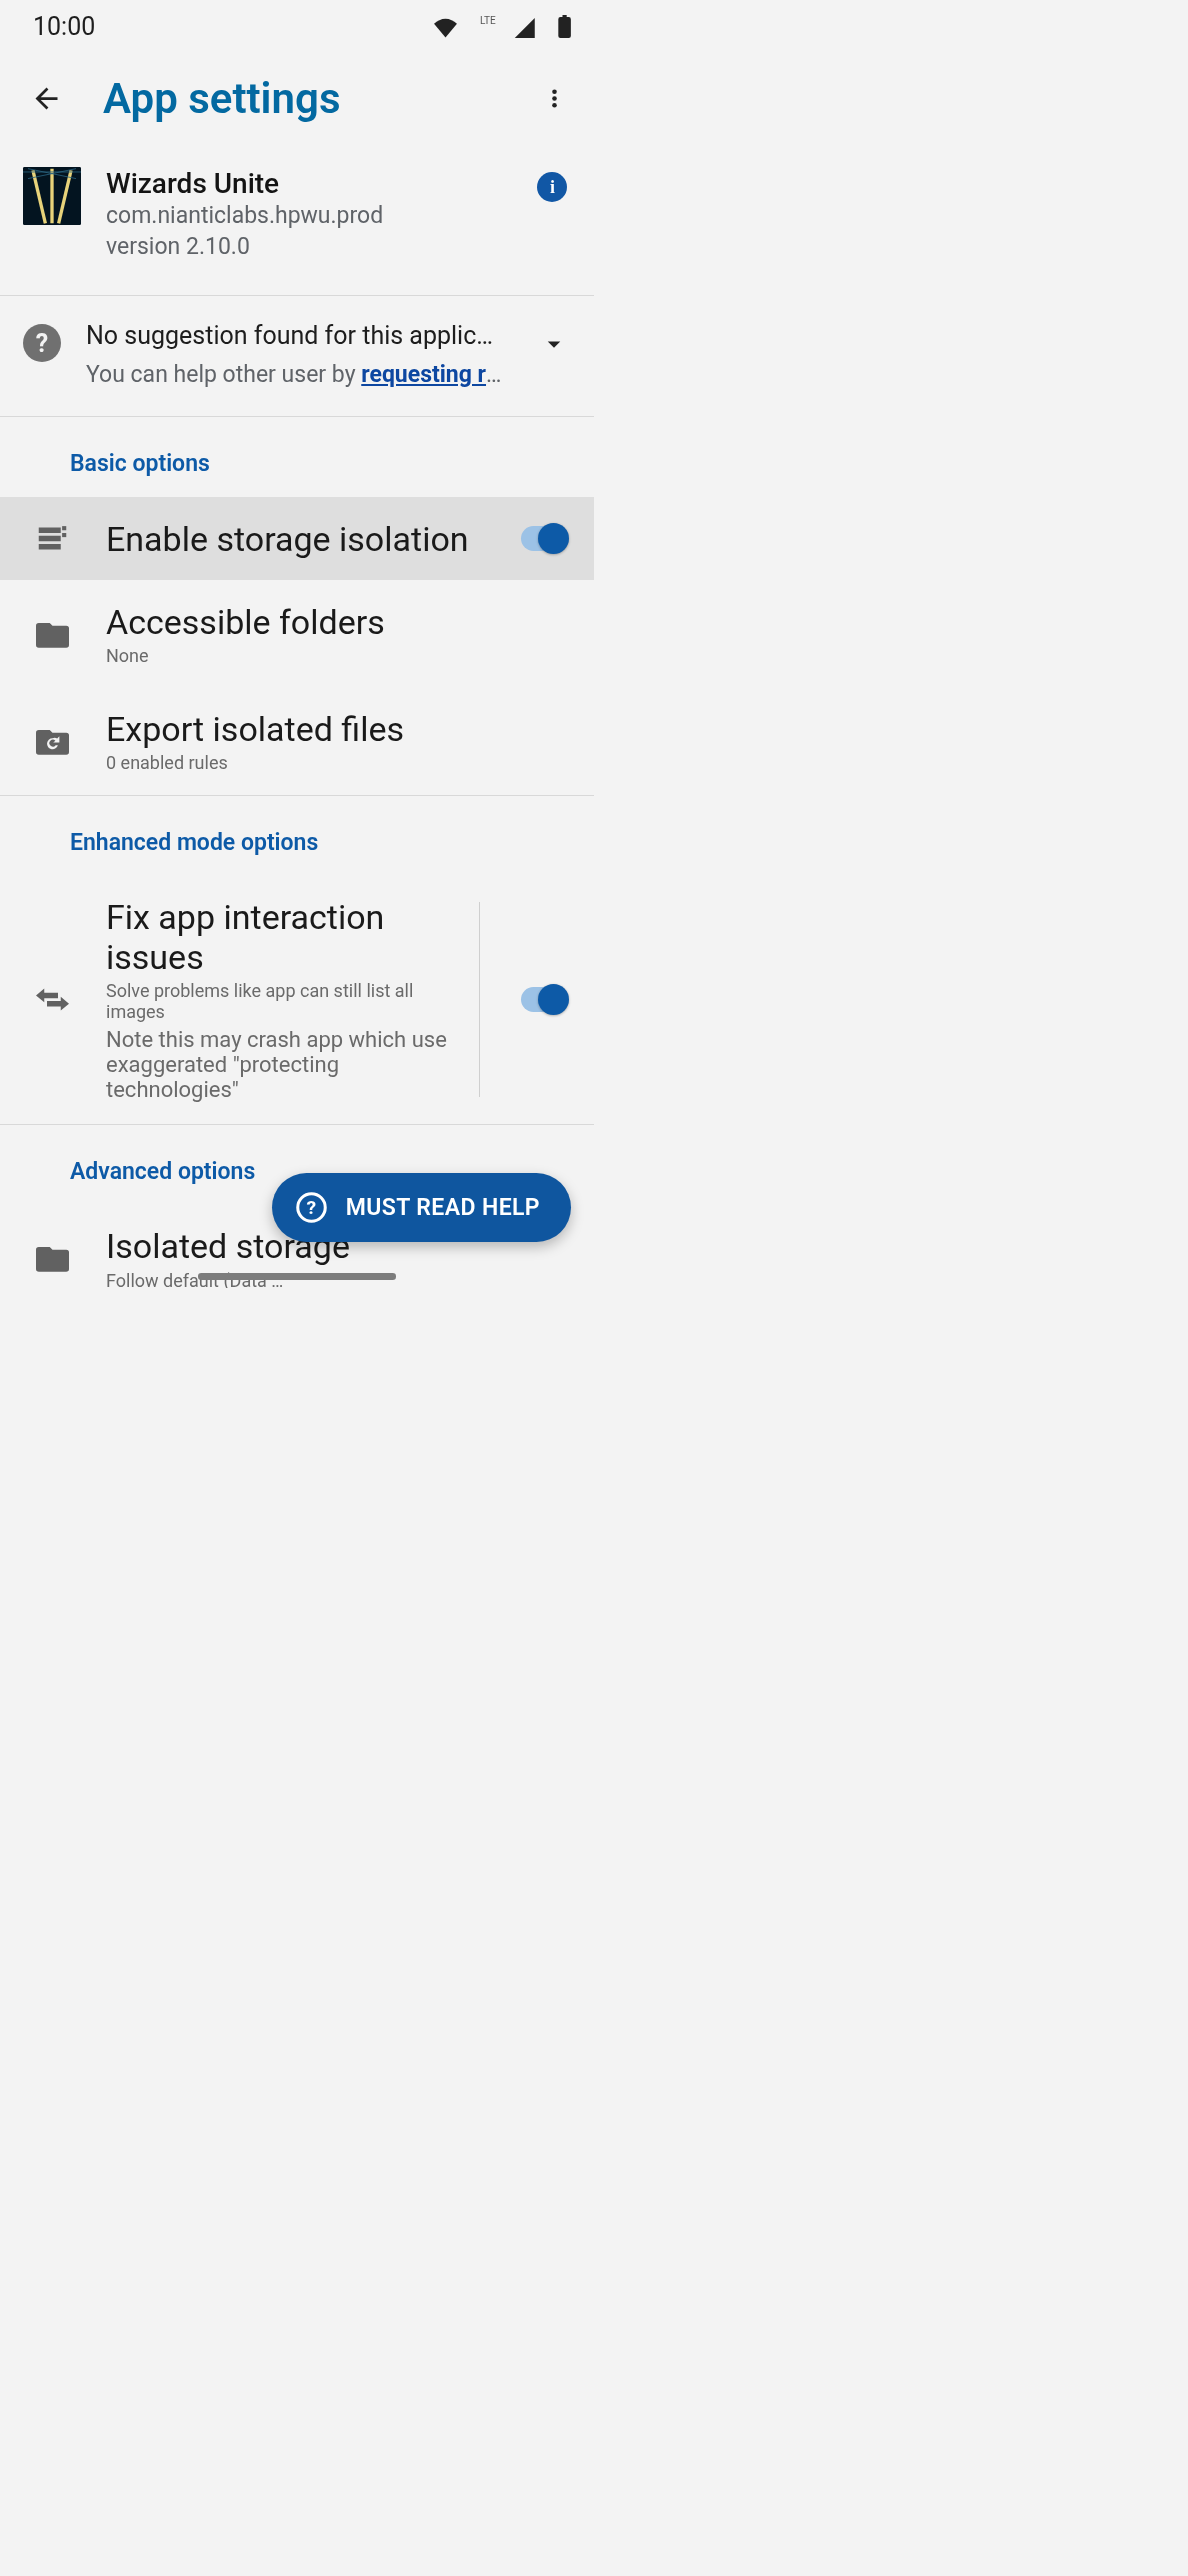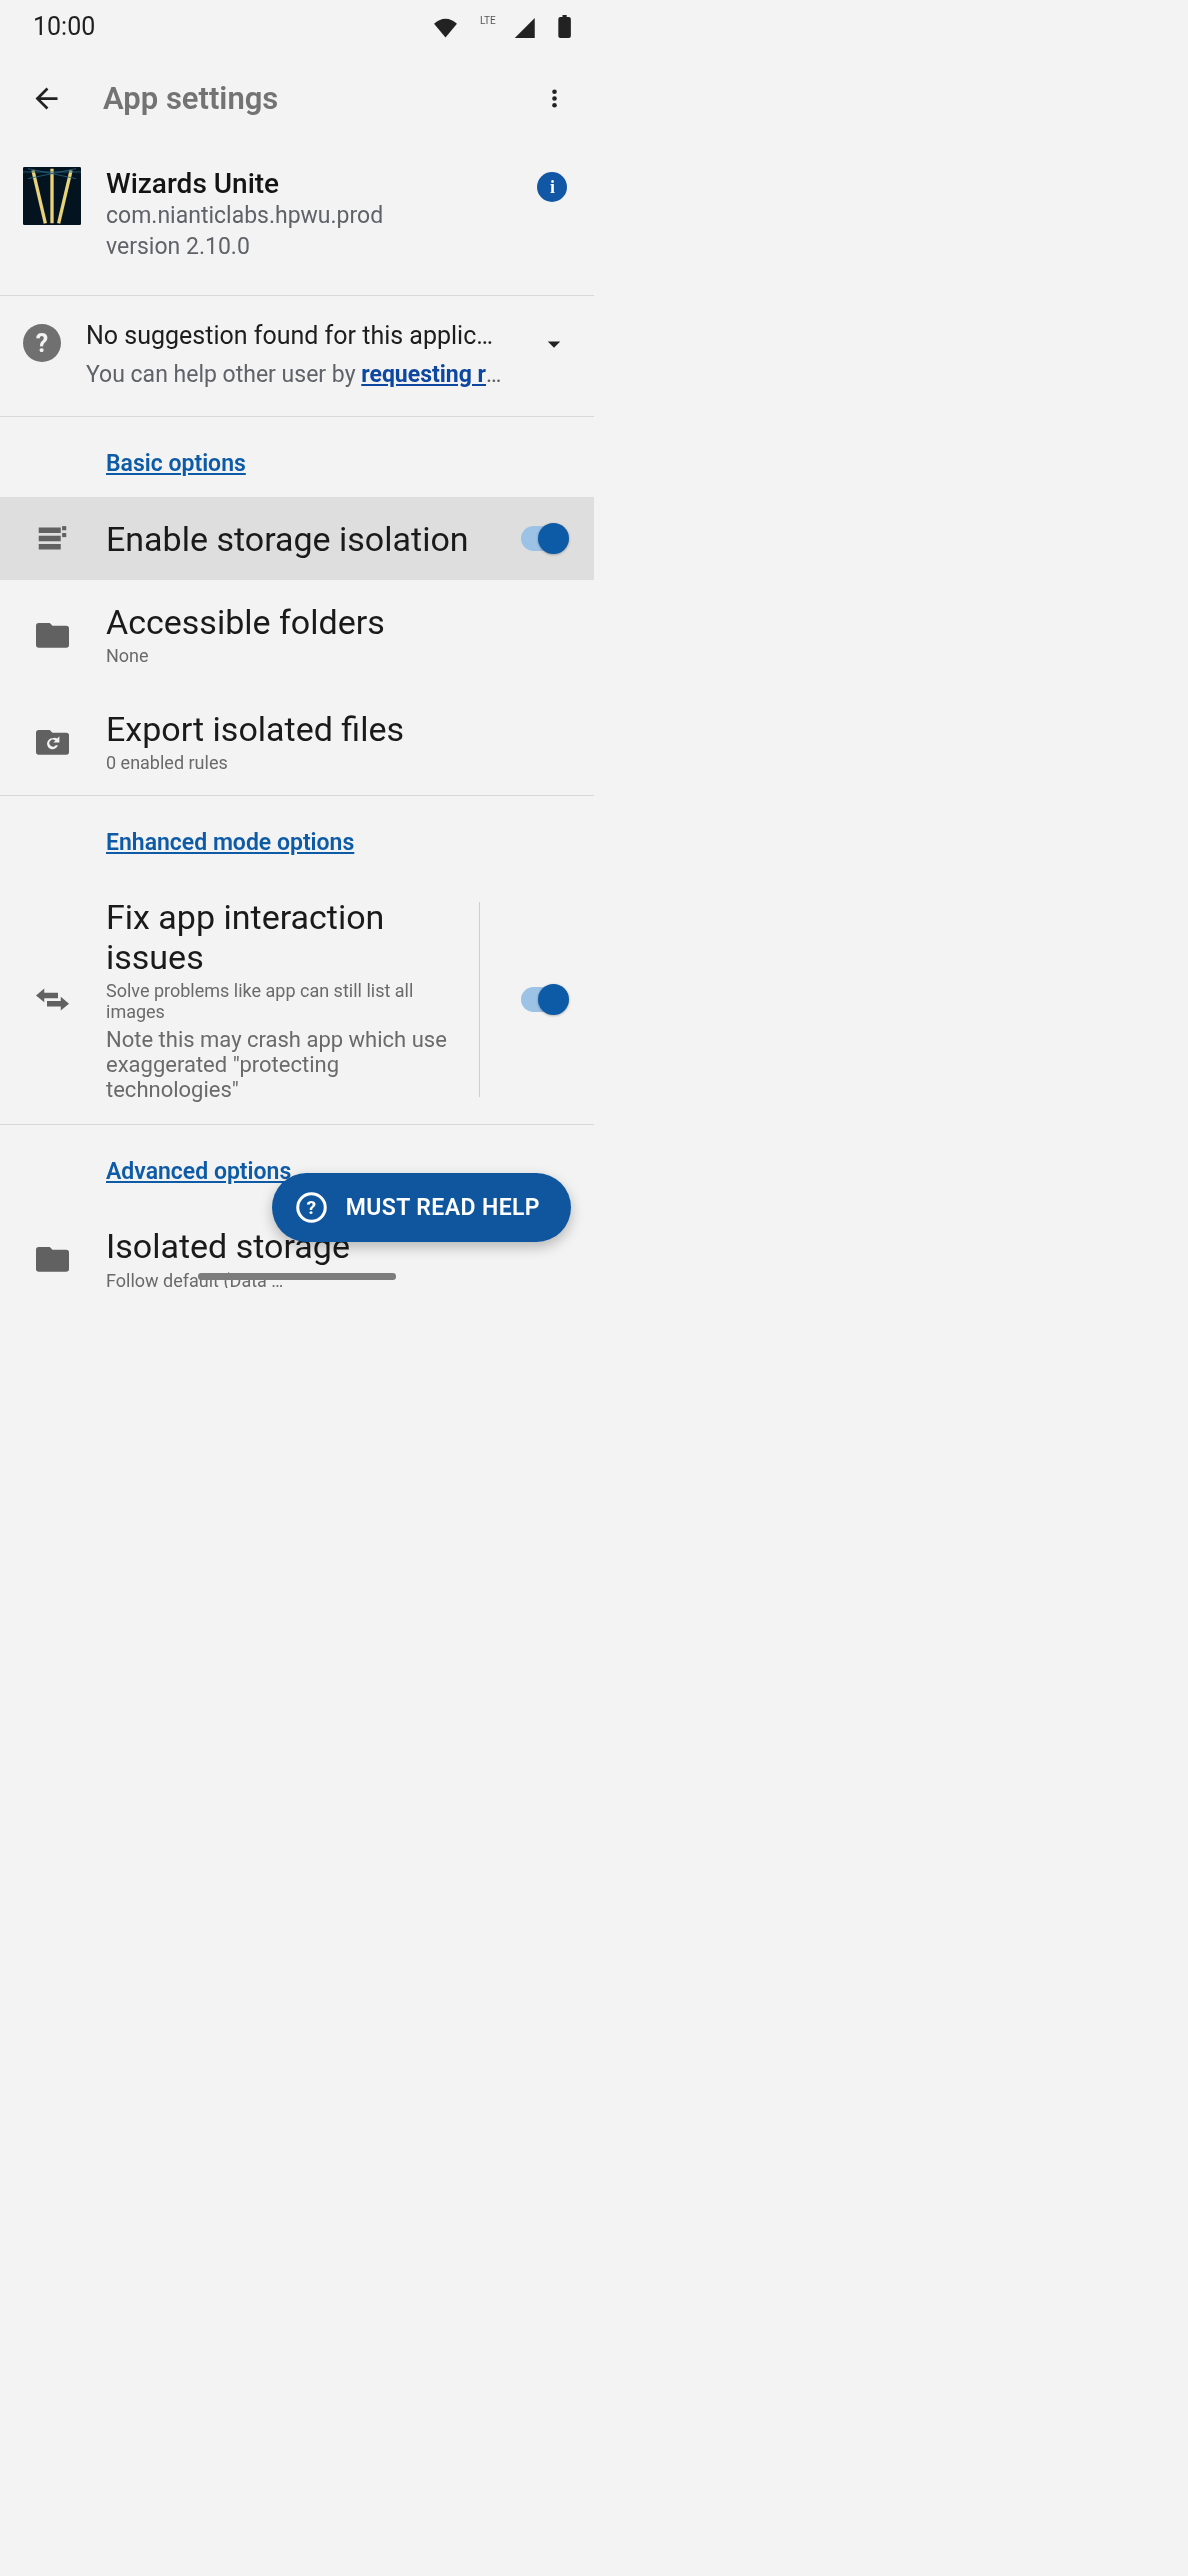--- a/index.html
+++ b/index.html
@@ -31,23 +31,23 @@
     align-items: center;
     padding: 0 13.2px 0 20px;
   }
   .back-btn {
     width: 53px; height: 53px;
     display: flex; align-items: center; justify-content: center;
     border-radius: 50%;
   }
   .app-bar-title {
     flex: 1;
-    font-size: 31px;
+    font-size: 42px;
     font-weight: 600;
-    color: #737373;
+    color: #0369a1;
     padding-left: 30px;
   }
   .overflow-btn {
     width: 53px; height: 53px;
     display: flex; align-items: center; justify-content: center;
   }
   
   .app-info {
     display: flex;
     align-items: flex-start;
@@ -103,22 +103,21 @@
   .expand-btn {
     width: 40px; height: 40px;
     display: flex; align-items: center; justify-content: center;
     margin-top: 3.3px;
   }
   
   .section-header {
     font-size: 23px;
     font-weight: 600;
     color: #0d5aa7;
-    padding: 33px 20px 20px 106px;
-    text-decoration: underline;
+    padding: 33px 20px 20px 70px;
   }
   
   .row {
     display: flex;
     align-items: center;
     padding: 21.5px 20px 21.5px 23px;
     gap: 25px;
     background: transparent;
   }
   .row.highlight { background: #dedede; }

